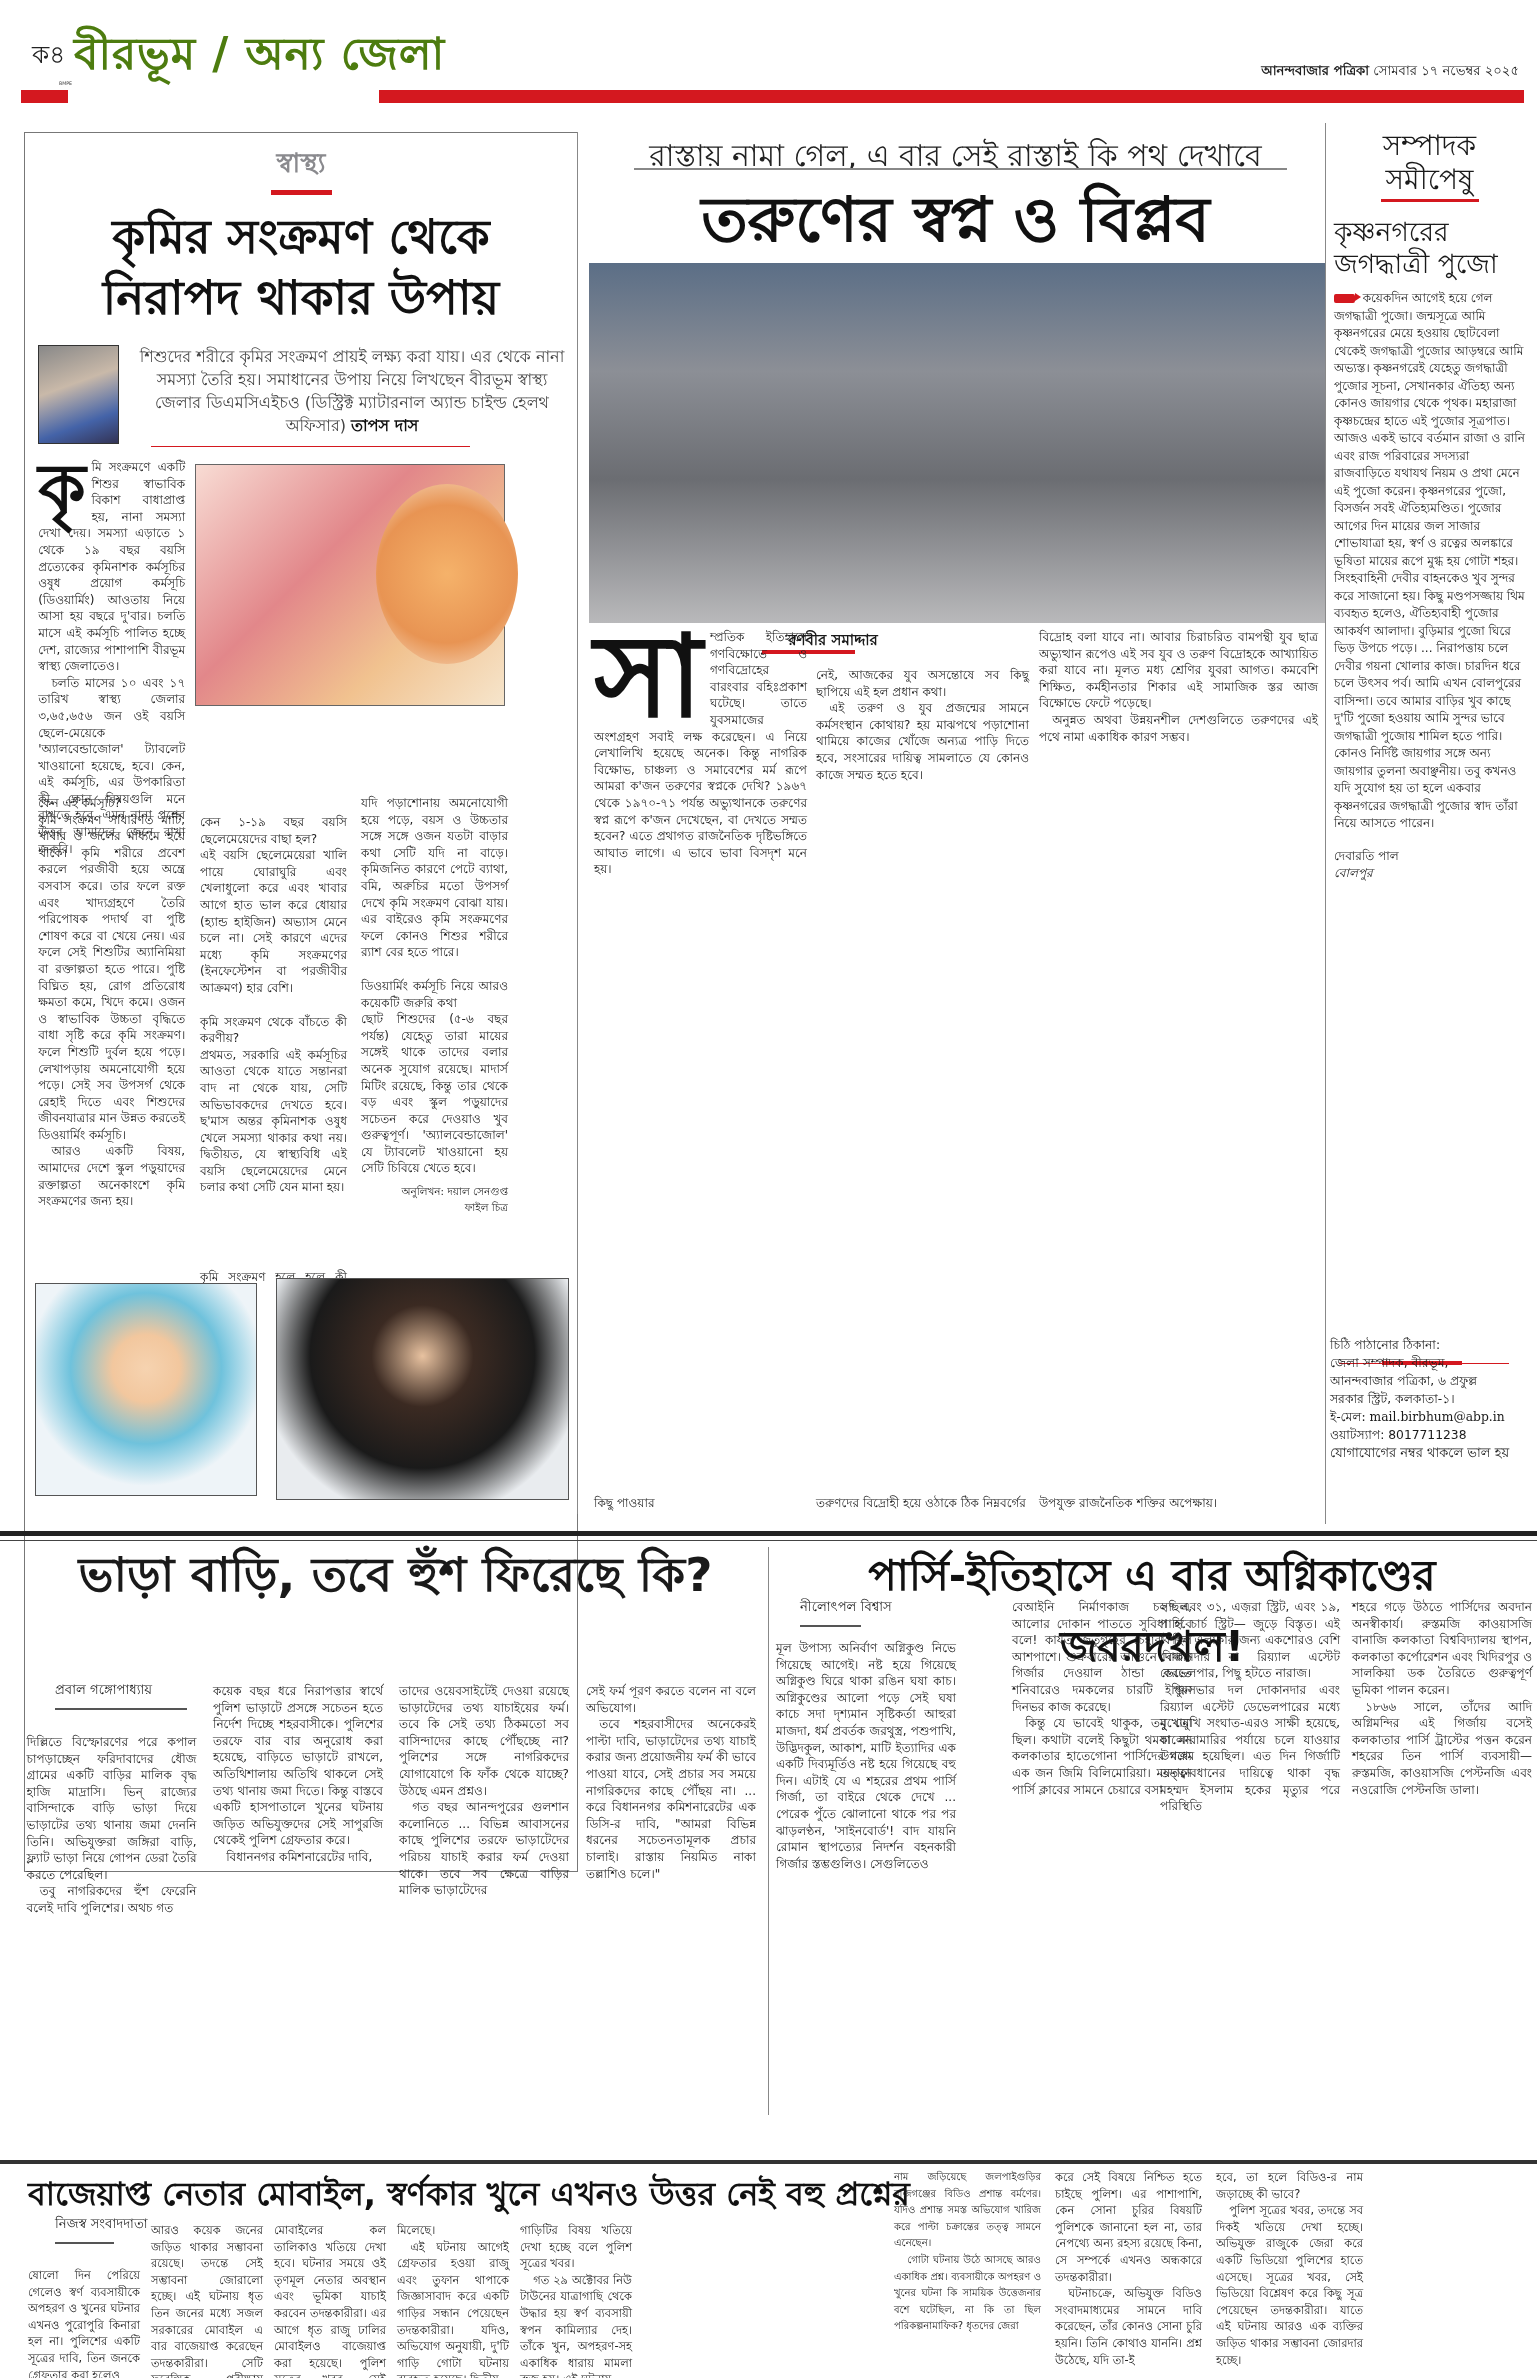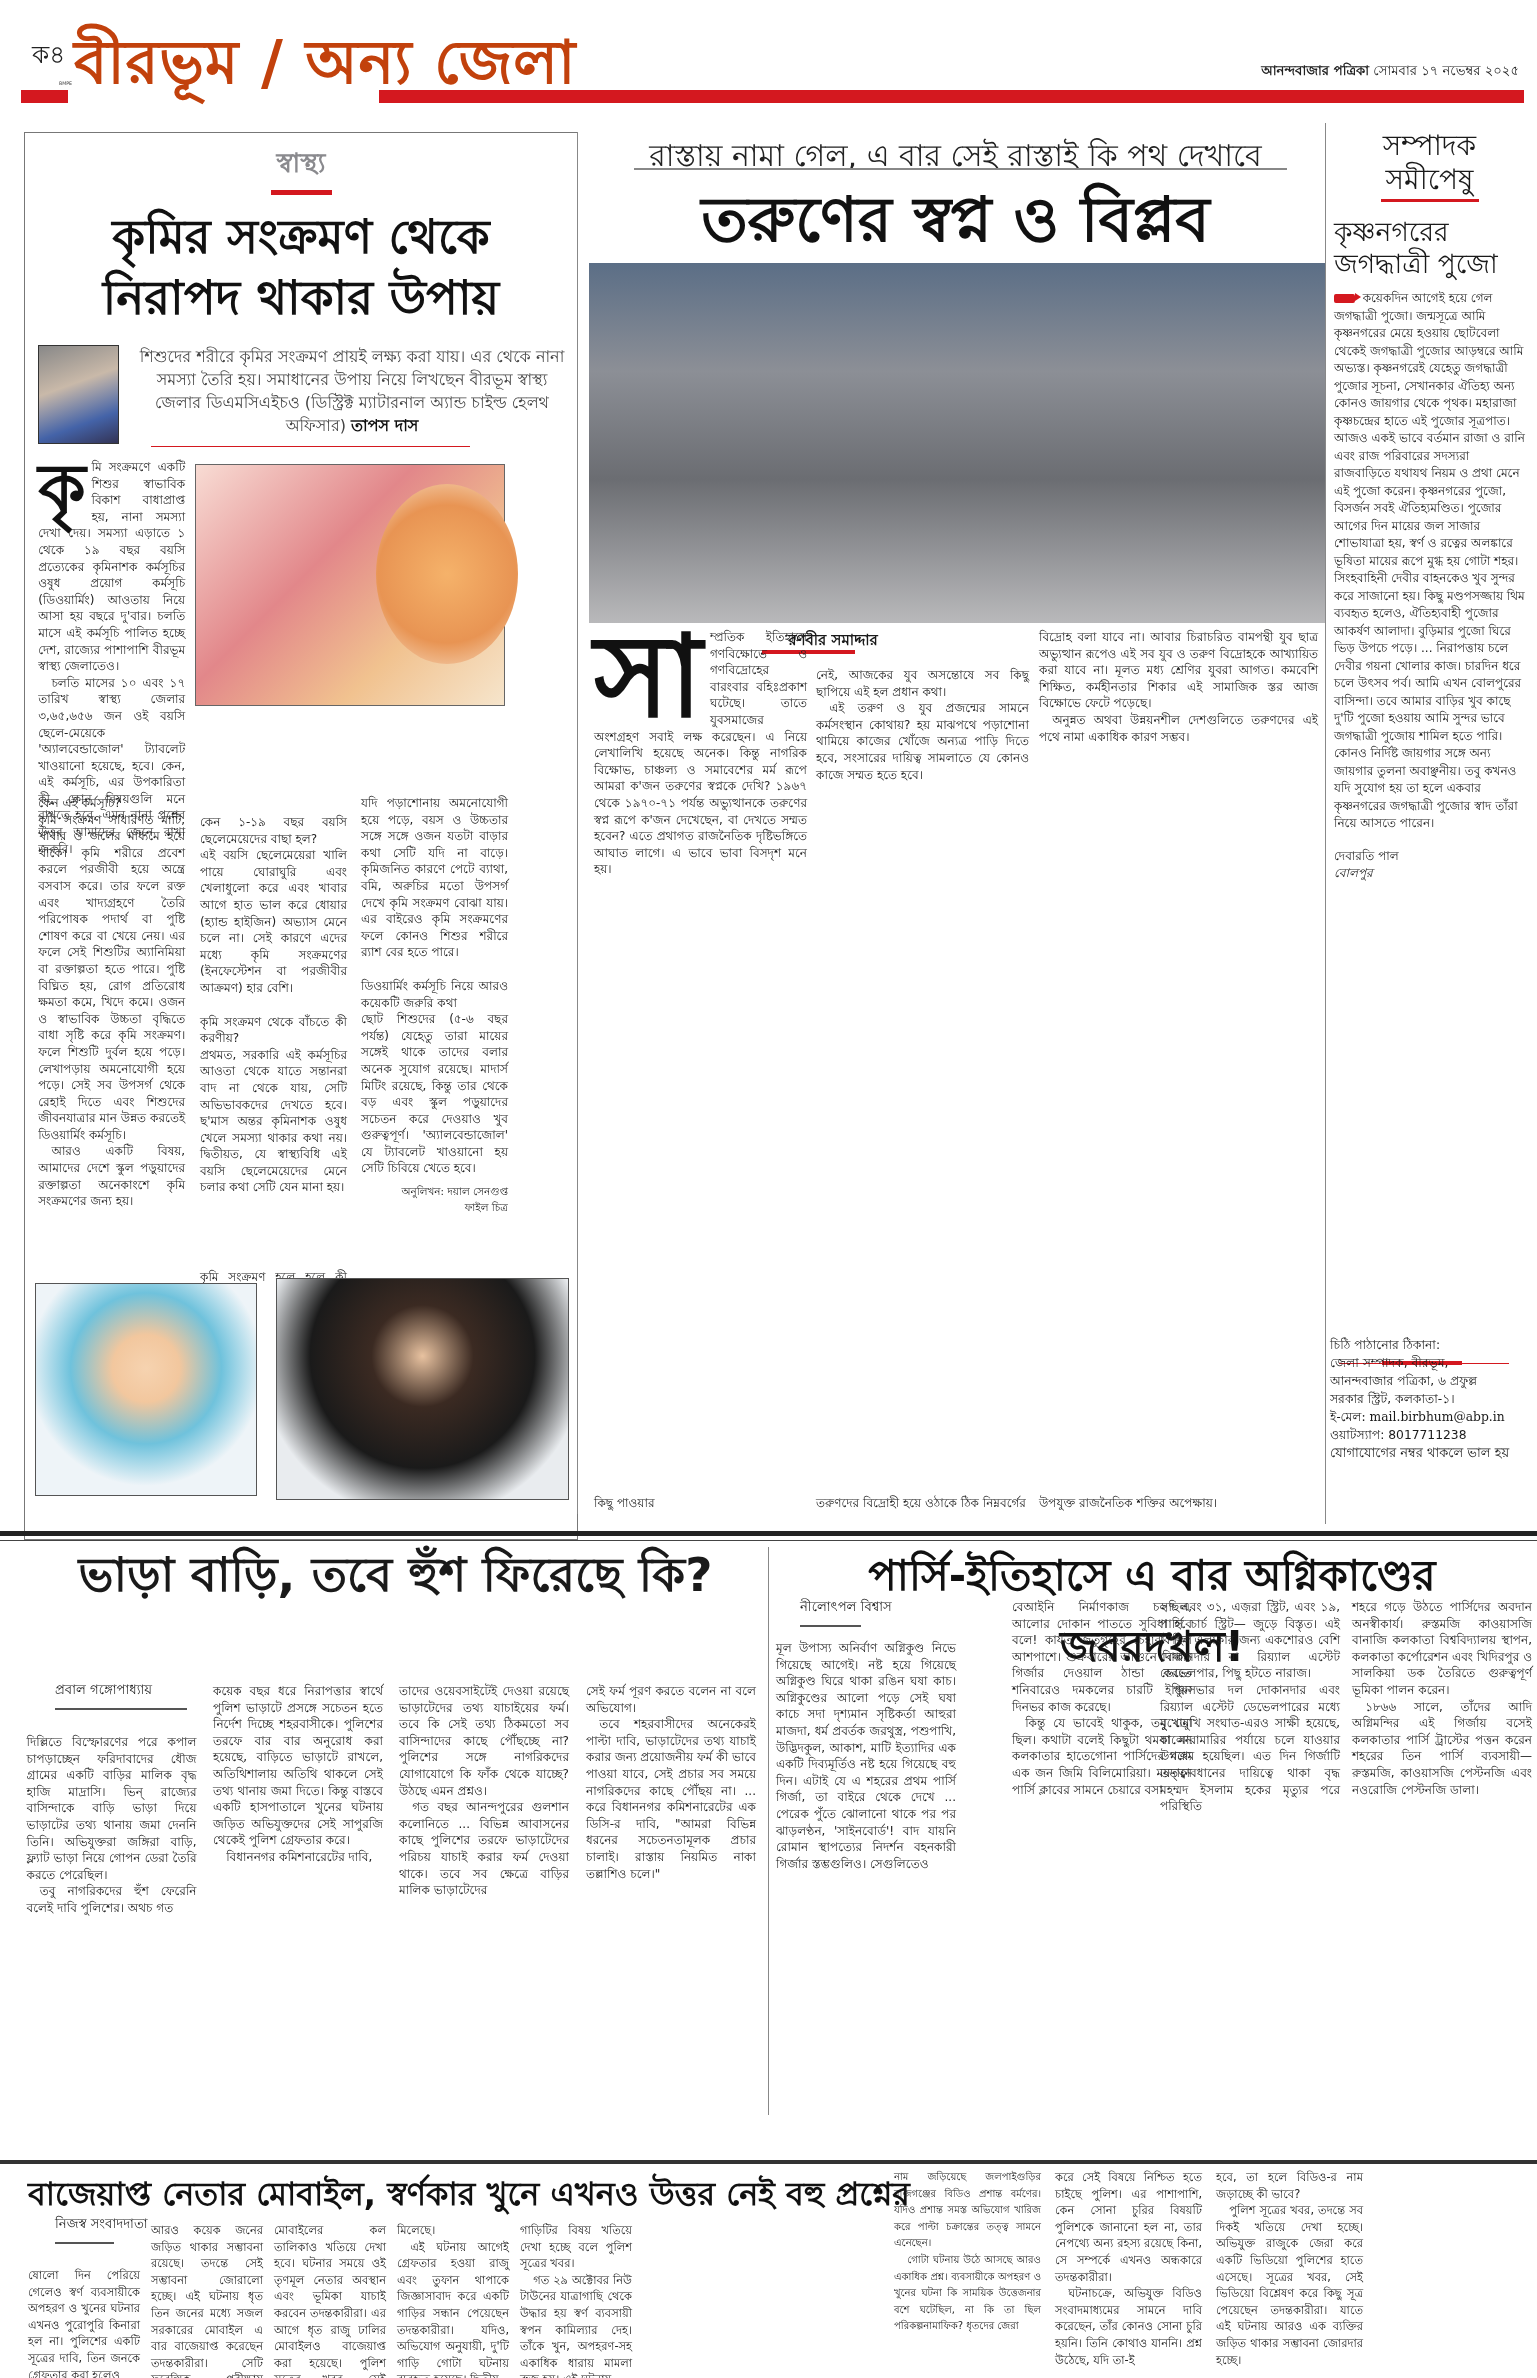--- a/index.html
+++ b/index.html
@@ -1,25 +1,25 @@
 <!DOCTYPE html>
 <html style="font-size:15px"><head>
 <meta charset="utf-8">
 <style>
 *{box-sizing:border-box;margin:0;padding:0}
 body{width:1538px;height:2378px;background:#fff;font-family:"DejaVu Sans",sans-serif;color:#1a1a1a;position:relative;overflow:hidden}
 .abs{position:absolute}
 .masthead-num{left:32px;top:36px;font-size:24.6px;color:#222}
 .mast-red-l{left:21px;top:90px;width:47px;height:13.2px;background:#d4181f}
-.mast-title{left:74px;top:32px;font-size:60px;font-weight:bold;color:#c2410c;letter-spacing:0.9px;line-height:1}
+.mast-title{left:74px;top:32px;font-size:44px;font-weight:bold;color:#4d7c0f;letter-spacing:0.9px;line-height:1}
 .mast-red-r{left:379px;top:90px;width:1145px;height:13.2px;background:#d4181f}
 .mast-date{right:19px;top:61px;font-size:13.2px;color:#222}
 .colbody{font-size:12px;line-height:16.6px;text-align:justify;color:#222}
 .colbody p{text-indent:13.2px}
-.box-left{left:24px;top:132px;width:554px;height:1408px;border:0.9px solid #777}
+.box-left{left:24px;top:132px;width:554px;height:1740px;border:0.9px solid #777}
 .kicker{font-size:26.5px;color:#8a8a8e;font-weight:bold;text-align:center}
 .kicker-line{width:61px;height:4.7px;background:#d4181f;margin:3.8px auto 0}
 .hl-big{font-size:47px;font-weight:bold;line-height:61px;text-align:center;color:#111}
 .dek{font-size:16px;line-height:23px;color:#444;text-align:center}
 .dek b{color:#111}
 .redrule{height:1.9px;background:#d4181f}
 .img-block{background:linear-gradient(135deg,#f8dcd4,#e2878a 40%,#f1c28f 70%,#f6e5cc)}
 .crowd{background:linear-gradient(180deg,#5b6e86 0%,#8c8f96 30%,#6b6d72 60%,#b9b9bb 100%)}
 .portrait{background:linear-gradient(160deg,#888,#c9b9a9 40%,#4463a8 75%,#335)}
 .child1{background:radial-gradient(circle at 50% 40%,#f6d3b0 0,#f2c79e 20%,#6fc2dc 45%,#eef4f8 70%)}

